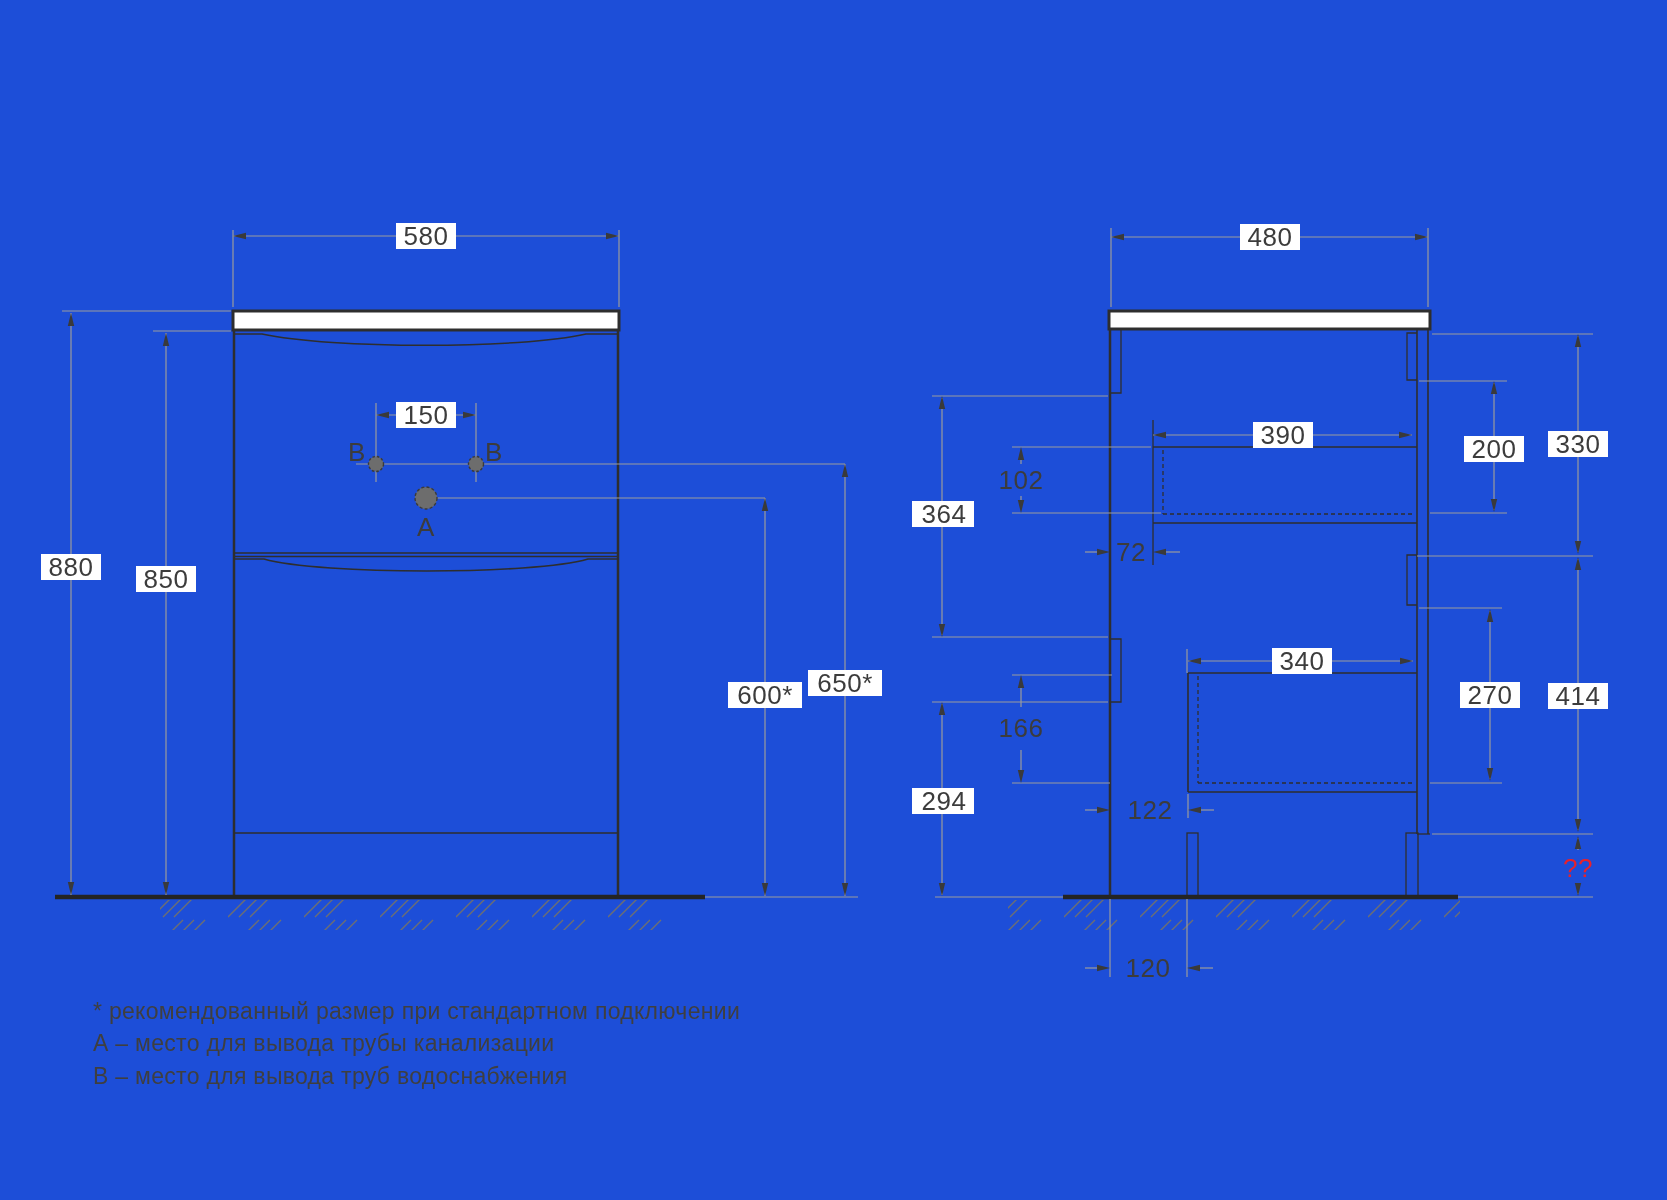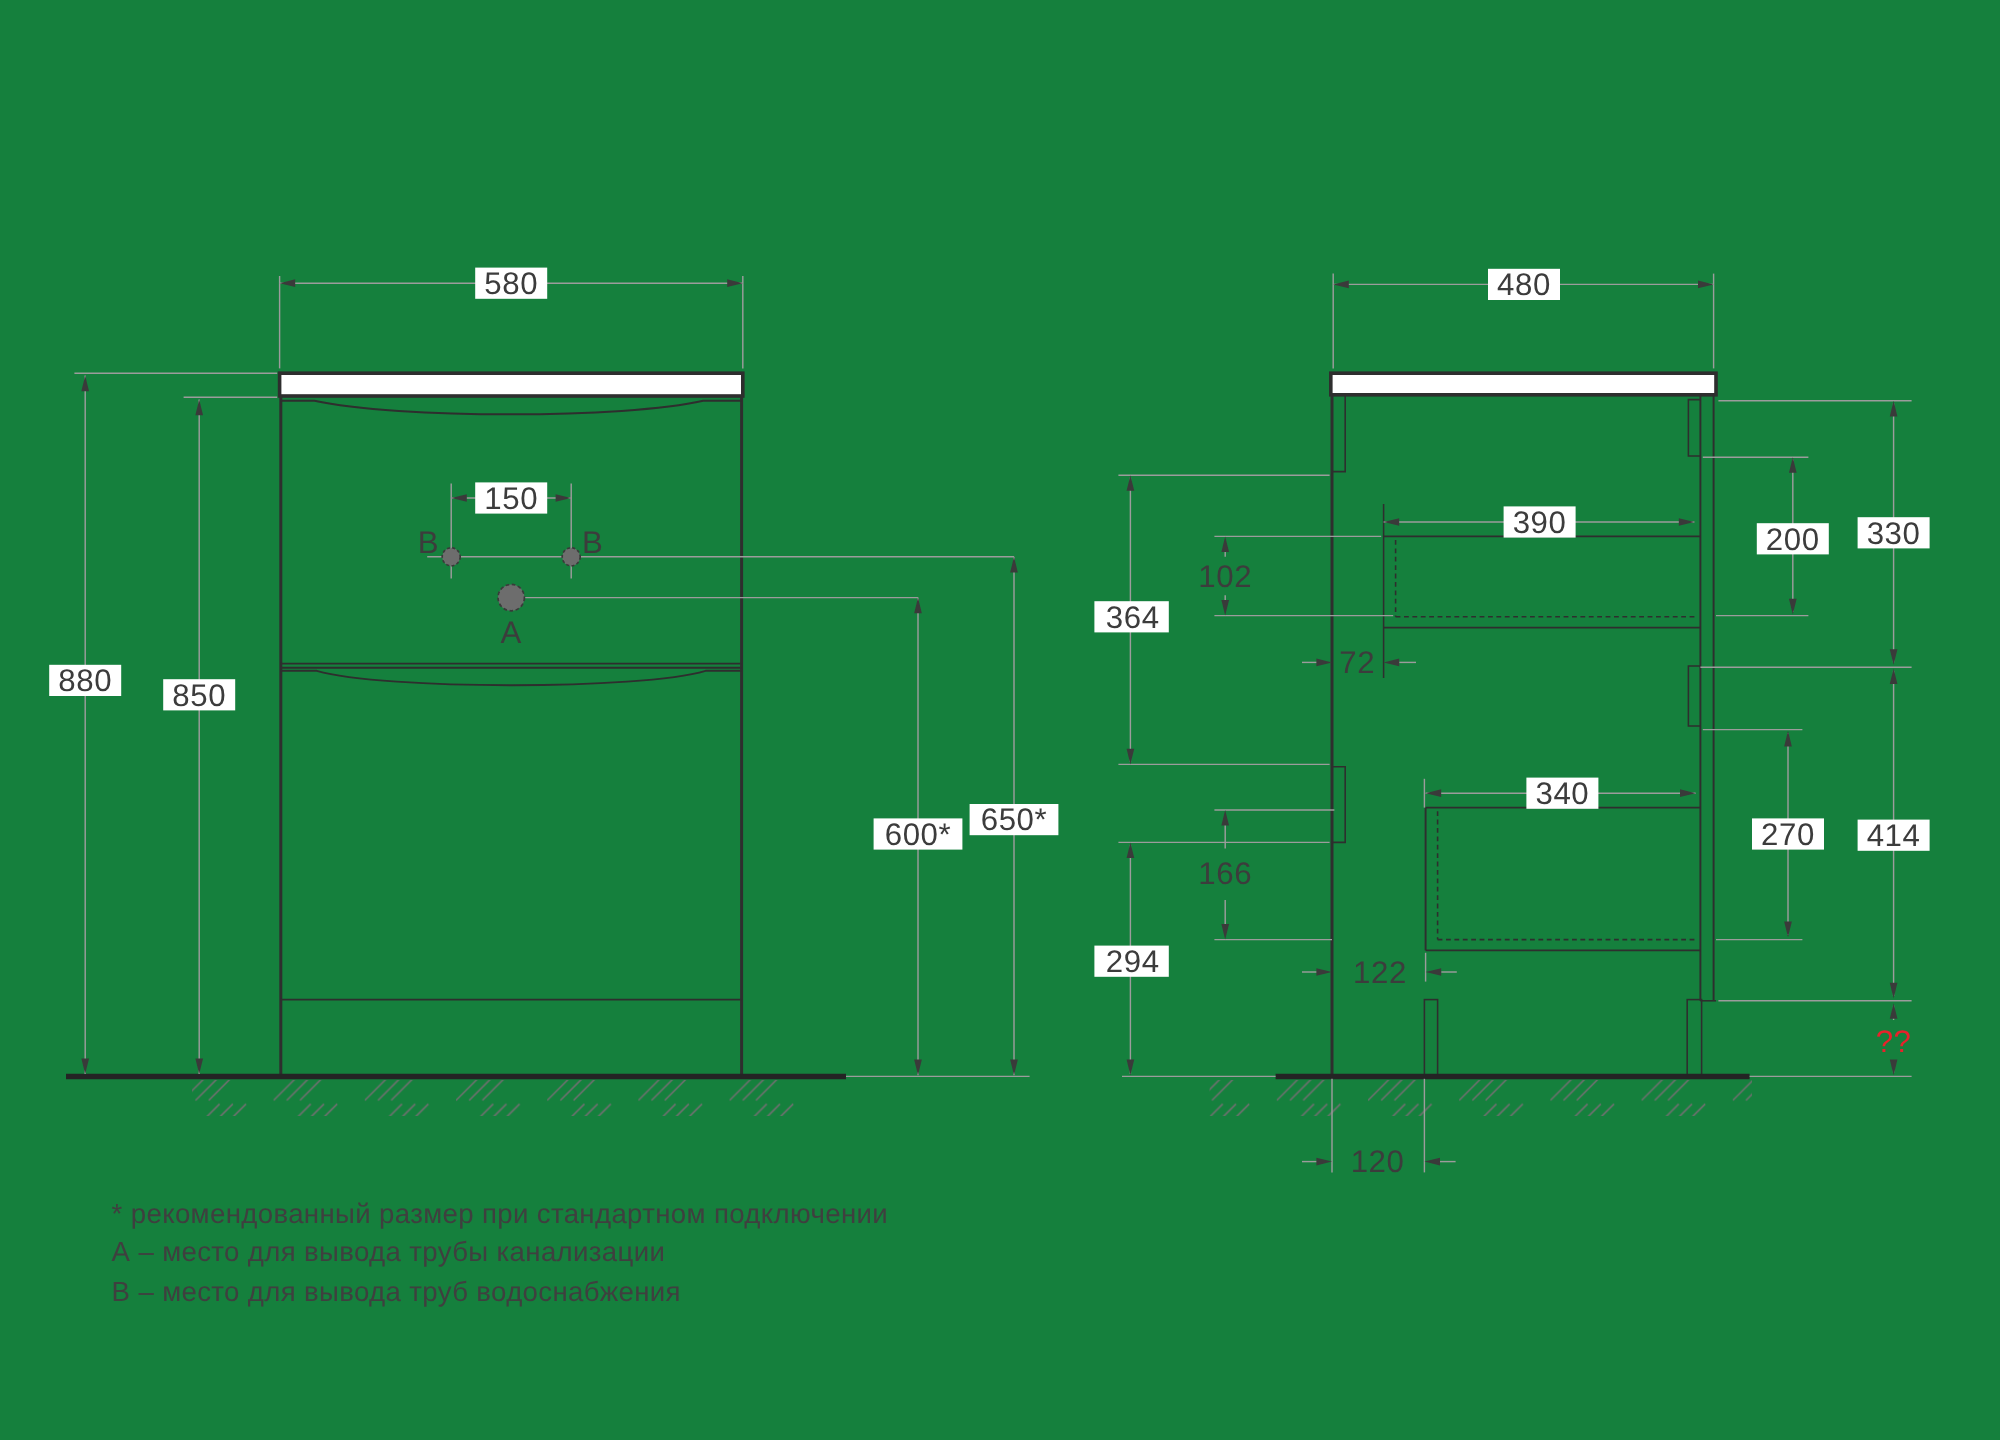--- a/index.html
+++ b/index.html
@@ -1,16 +1,16 @@
 <!DOCTYPE html>
 <html><head>
 <meta charset="utf-8">
 <style>
   html,body{margin:0;padding:0;background:#ffffff;}
-  #stage{position:relative;width:1667px;height:1200px;background:#15803d;overflow:hidden;
+  #stage{position:relative;width:1667px;height:1200px;background:#1d4ed8;overflow:hidden;
          font-family:"Liberation Sans", sans-serif;}
   svg{position:absolute;left:0;top:0;}
   .ol   {stroke:#2e2e2e;stroke-width:1.6;fill:none;}
   .ol2  {stroke:#2e2e2e;stroke-width:2.5;fill:none;}
   .olt  {stroke:#2e2e2e;stroke-width:3;fill:#ffffff;}
   .thin {stroke:#2e2e2e;stroke-width:1.3;fill:none;}
   .dash {stroke:#2e2e2e;stroke-width:1.3;fill:none;stroke-dasharray:4 3;}
   .thick{stroke:#242424;stroke-width:4.6;fill:none;}
   .ext  {stroke:#9c9c9c;stroke-width:1.2;fill:none;}
   .dim  {stroke:#9c9c9c;stroke-width:1.2;fill:none;}

